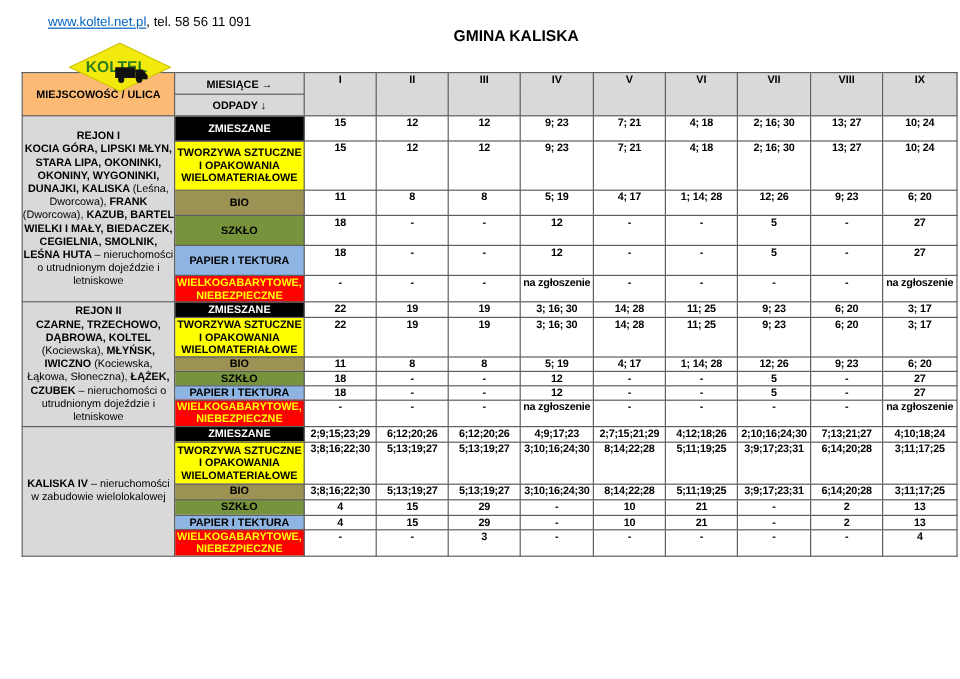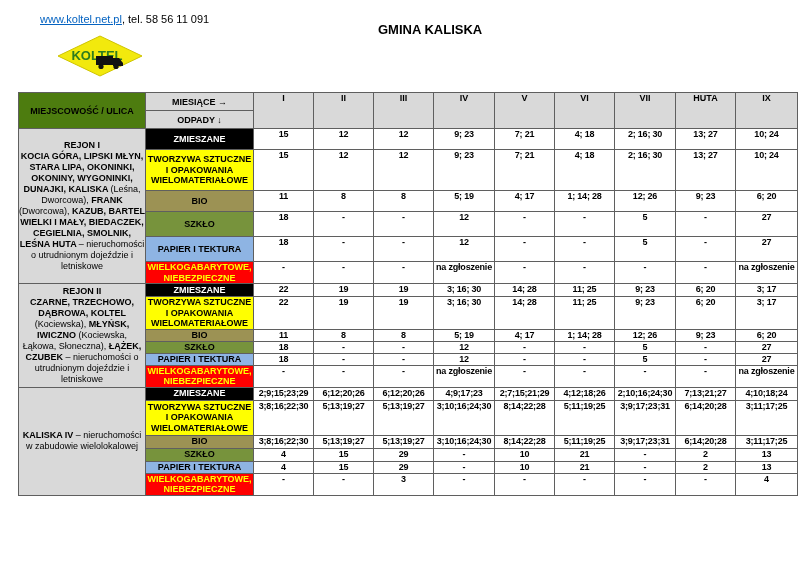--- a/index.html
+++ b/index.html
@@ -1,33 +1,33 @@
 <!DOCTYPE html>
 <html><head>
 <meta charset="utf-8">
 <style>
   * { box-sizing: border-box; }
   html, body { margin: 0; padding: 0; }
   body {
     width: 800px; height: 566px; background: #ffffff;
     font-family: "Liberation Sans", sans-serif; color: #000;
   }
-  .topbar { position: relative; height: 92px; }
+  .topbar { position: relative; height: 60px; }
   .contact { position: absolute; left: 40px; top: 13px; font-size: 11px; }
   .contact a { color: #0563C1; text-decoration: underline; cursor: pointer; }
   .org-title { position: absolute; left: 378px; top: 22px; font-size: 13px; font-weight: bold; }
   .doc-title { position: absolute; left: 281px; top: 53px; font-size: 13px; font-weight: bold; }
   .logo { position: absolute; left: 57px; top: 35px; width: 86px; height: 42px; }
 
   table.schedule {
     border-collapse: collapse; table-layout: fixed;
     margin-left: 18px; width: 779px; border: 1.5px solid #3b3b3b;
   }
   .schedule td { border: 1px solid #5f5f5f; padding: 0; font-size: 9px; }
-  .corner-cell  { background: #4d7c0f; font-weight: bold; text-align: center; vertical-align: middle; font-size: 10px; }
+  .corner-cell  { background: #fdba74; font-weight: bold; text-align: center; vertical-align: middle; font-size: 10px; }
   .hdr-cell     { background: #D9D9D9; font-weight: bold; text-align: center; vertical-align: middle; font-size: 9.5px; height: 18px; }
   .month-cell   { background: #D9D9D9; font-weight: bold; text-align: center; vertical-align: top; padding-top: 4px; font-size: 9.5px; }
   .region-cell  {
     background: #D9D9D9; text-align: center; vertical-align: middle;
     font-size: 9.3px; line-height: 11px; padding: 2px 3px; white-space: pre-wrap;
   }
   .waste-cell {
     font-weight: bold; text-align: center; vertical-align: middle;
     font-size: 9.5px; line-height: 10.5px; padding: 1px 2px; margin-left: 42px;
   }
@@ -78,21 +78,21 @@
       <tr id="month-row" style="height:18px">
         <td rowspan="2" class="corner-cell">MIEJSCOWOŚĆ / ULICA</td>
         <td class="hdr-cell">MIESIĄCE →</td>
       <td rowspan="2" class="month-cell">I</td>
           <td rowspan="2" class="month-cell">II</td>
           <td rowspan="2" class="month-cell">III</td>
           <td rowspan="2" class="month-cell">IV</td>
           <td rowspan="2" class="month-cell">V</td>
           <td rowspan="2" class="month-cell">VI</td>
           <td rowspan="2" class="month-cell">VII</td>
-          <td rowspan="2" class="month-cell">HUTA</td>
+          <td rowspan="2" class="month-cell">VIII</td>
           <td rowspan="2" class="month-cell">IX</td>
         </tr>
       <tr style="height:18px">
         <td class="hdr-cell">ODPADY ↓</td>
       </tr>
     </thead>
     <tbody id="schedule-body">
         <tr style="height: 21px;">
           <td rowspan="6" class="region-cell"><b>REJON I
 </b><b>KOCIA GÓRA, LIPSKI MŁYN, STARA LIPA, OKONINKI, OKONINY, WYGONINKI, DUNAJKI, KALISKA </b><span>(Leśna, Dworcowa), </span><b>FRANK </b><span>(Dworcowa), </span><b>KAZUB, BARTEL WIELKI I MAŁY, BIEDACZEK, CEGIELNIA, SMOLNIK, LEŚNA HUTA </b><span>– nieruchomości o utrudnionym dojeździe i letniskowe</span></td>

